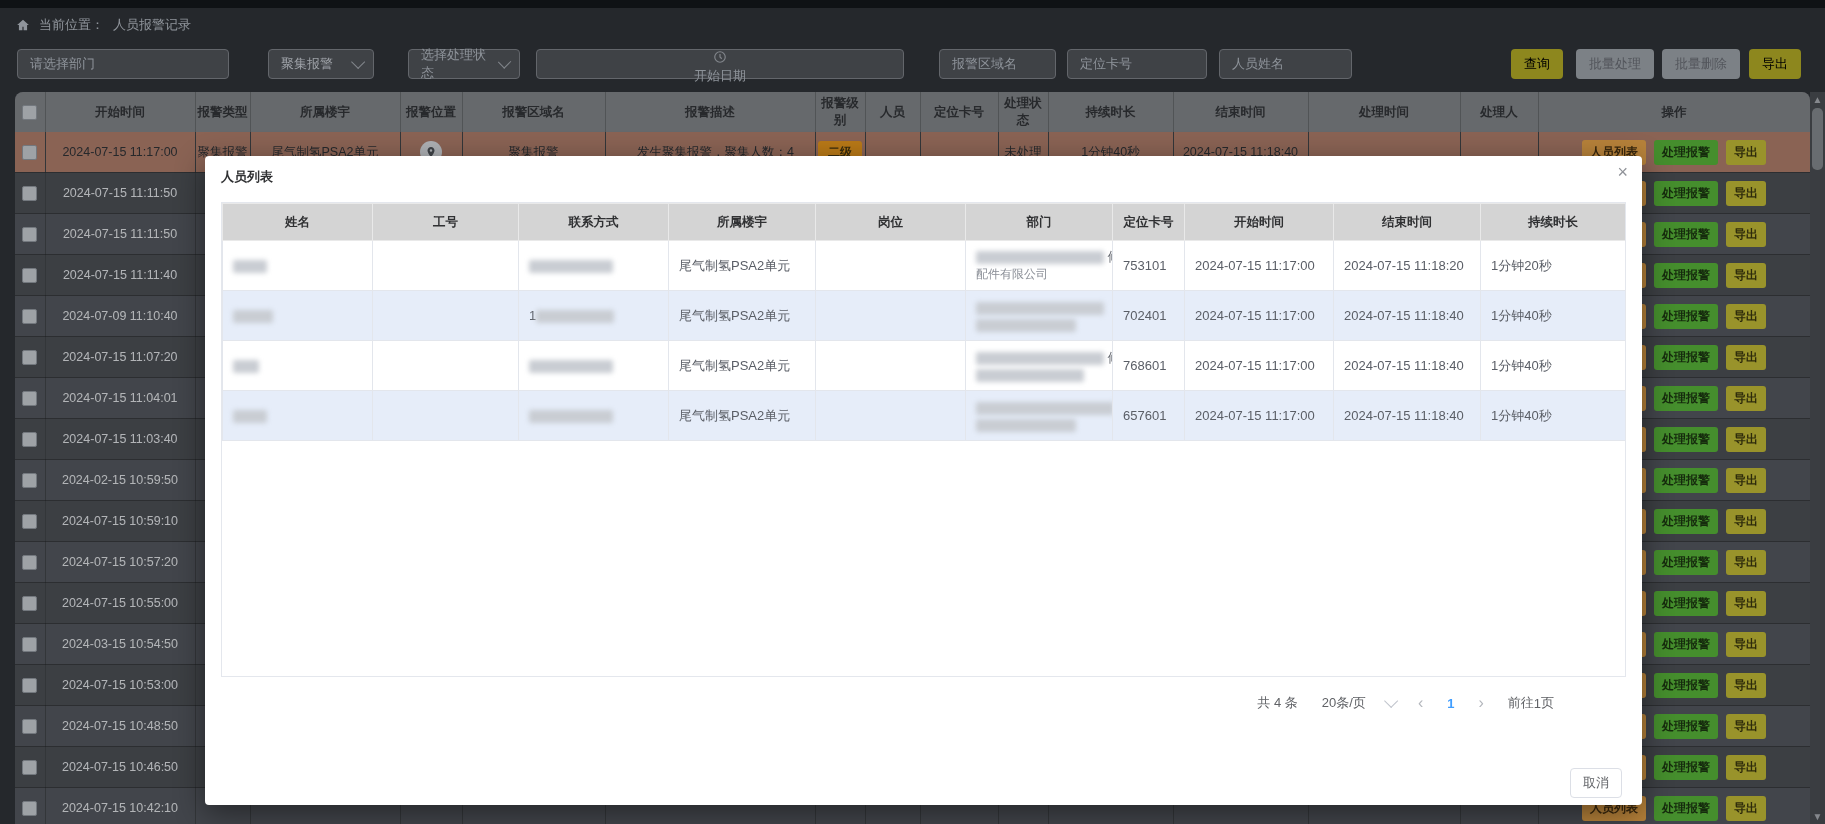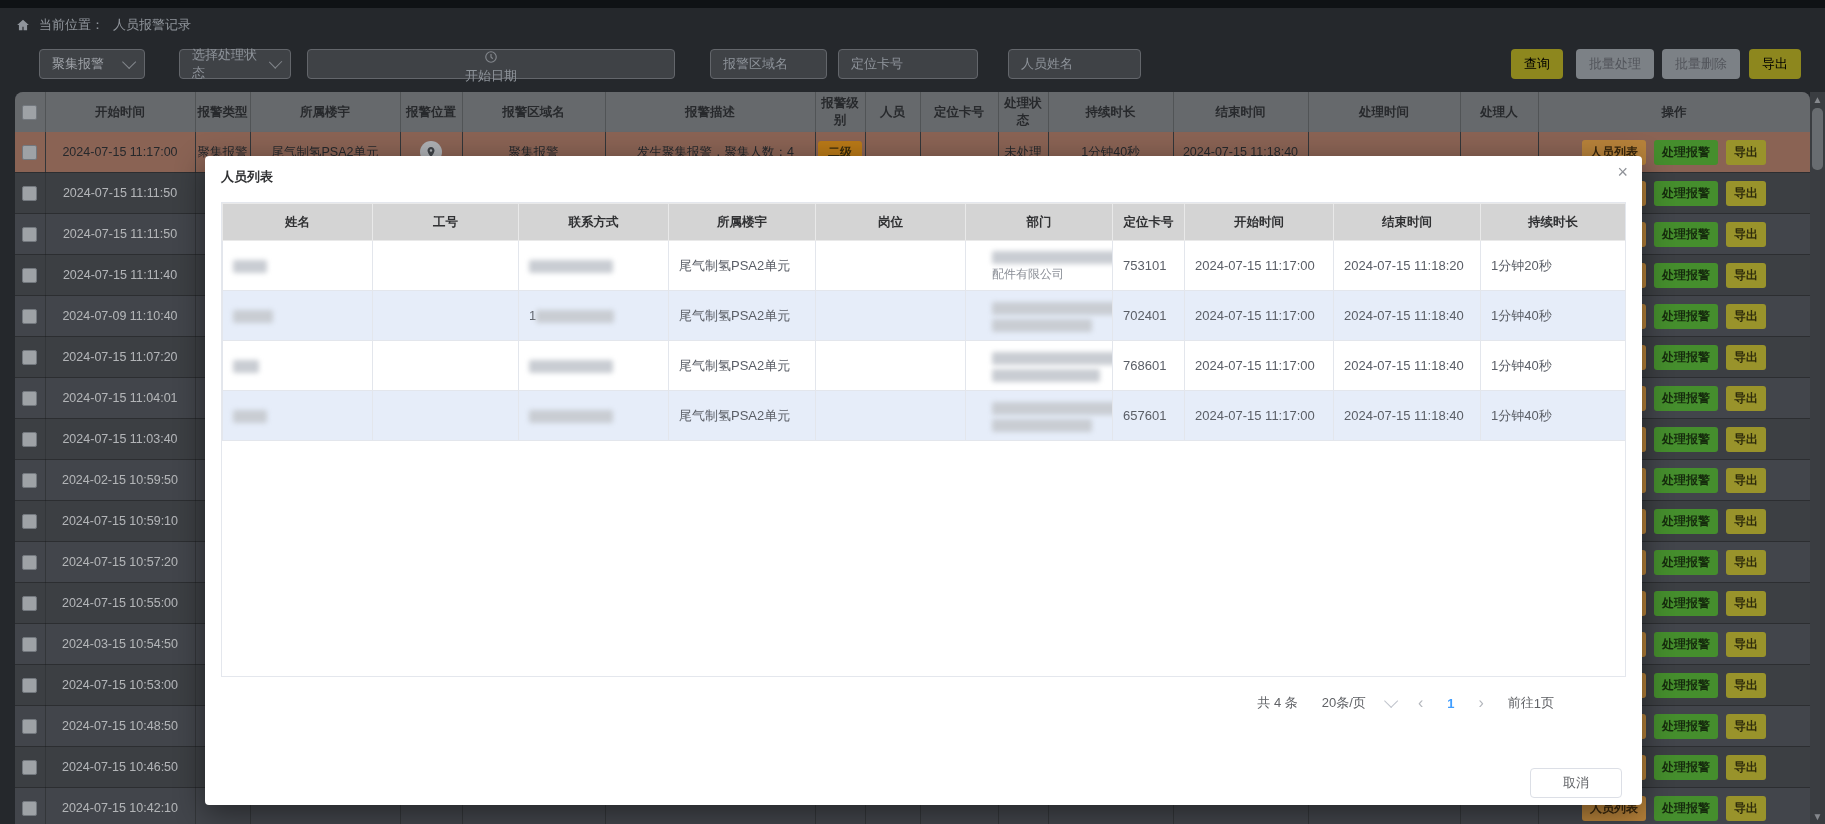--- a/index.html
+++ b/index.html
@@ -68,50 +68,53 @@
   .m-table-box{position:absolute;left:16px;top:46px;width:1405px;height:475px;
     border:1px solid #e4e7ed;box-sizing:border-box;background:#fff;overflow:hidden;}
   table.mtab{border-collapse:collapse;table-layout:fixed;width:1403px;font-size:13px;color:#5a5e66;}
   table.mtab th{height:34px;background:#d4d4d4;color:#303133;font-weight:bold;font-size:12.5px;
     border:1px solid #e9e9e9;text-align:center;}
   table.mtab td{height:49px;border:1px solid #e3e6ec;padding:0 10px;text-align:left;
     overflow:hidden;}
   table.mtab tr.stripe{background:#e6edf9;}
   .blur{display:inline-block;height:13px;background:#c9cdd3;border-radius:2px;
     filter:blur(2.5px);vertical-align:middle;}
-  .dept-line{line-height:17px;white-space:nowrap;margin-left:16px;}
+  .dept-line{line-height:17px;white-space:nowrap;}
   .dept-frag2{font-size:12px;color:#8a8e96;filter:blur(0.6px);}
   .m-pager{position:absolute;top:538px;right:88px;display:flex;align-items:center;gap:24px;
     font-size:13px;color:#606266;}
   .pg-arrow{color:#b4b7bd;font-size:16px;cursor:pointer;}
   .pg-cur{color:#409eff;font-weight:bold;cursor:pointer;}
   .pg-size{display:flex;align-items:center;gap:8px;cursor:pointer;}
   .pg-size .chev{border-color:#c0c4cc;}
   .pg-goto{display:flex;align-items:center;}
   .m-cancel{position:absolute;top:612px;right:20px;height:30px;box-sizing:border-box;
-    padding:0 32px;border:1px solid #dcdfe6;border-radius:4px;background:#fff;color:#606266;
+    padding:0 12px;border:1px solid #dcdfe6;border-radius:4px;background:#fff;color:#606266;
     font-size:13px;display:flex;align-items:center;cursor:pointer;}
 </style>
 </head>
 <body>
 
 <div class="screen">
   <div class="top-strip"></div>
 
   <div class="breadcrumb">
     <span>
       <svg width="14" height="14" viewBox="0 0 24 24" fill="#bfc6cf">
         <path d="M12 3 2 12h3v9h6v-6h2v6h6v-9h3z"></path>
       </svg>
     </span>
     <span>当前位置：</span>
     <span>人员报警记录</span>
   </div>
 
   <div class="filter-bar">
+    <div class="f-box" style="width:212px;margin-left:17px;">
+      <span>请选择部门</span>
+    </div>
     <div class="f-box f-select" style="width:106px;margin-left:39px;">
       <span style="color:#d3d8df;">聚集报警</span>
       <span class="chev"></span>
     </div>
     <div class="f-box f-select" style="width:112px;margin-left:34px;">
       <span>选择处理状态</span>
       <span class="chev"></span>
     </div>
     <div class="f-box daterange" style="width:368px;margin-left:16px;">
       <span>
@@ -123,21 +126,21 @@
       <span class="dr-start">开始日期</span>
       <span class="dr-sep">-</span>
       <span class="dr-end">结束日期</span>
     </div>
     <div class="f-box" style="width:117px;margin-left:35px;">
       <span>报警区域名</span>
     </div>
     <div class="f-box" style="width:140px;margin-left:11px;">
       <span>定位卡号</span>
     </div>
-    <div class="f-box" style="width:133px;margin-left:30px;">
+    <div class="f-box" style="width:133px;margin-left:12px;">
       <span>人员姓名</span>
     </div>
     <button class="btn btn-olive" style="margin-left:auto;">查询</button>
     <button class="btn btn-gray" style="margin-left:13px;">批量处理</button>
     <button class="btn btn-gray" style="margin-left:8px;">批量删除</button>
     <button class="btn btn-olive" style="margin-left:9px;margin-right:24px;">导出</button>
   </div>
 
   <div class="table-wrap">
     <table class="main">

